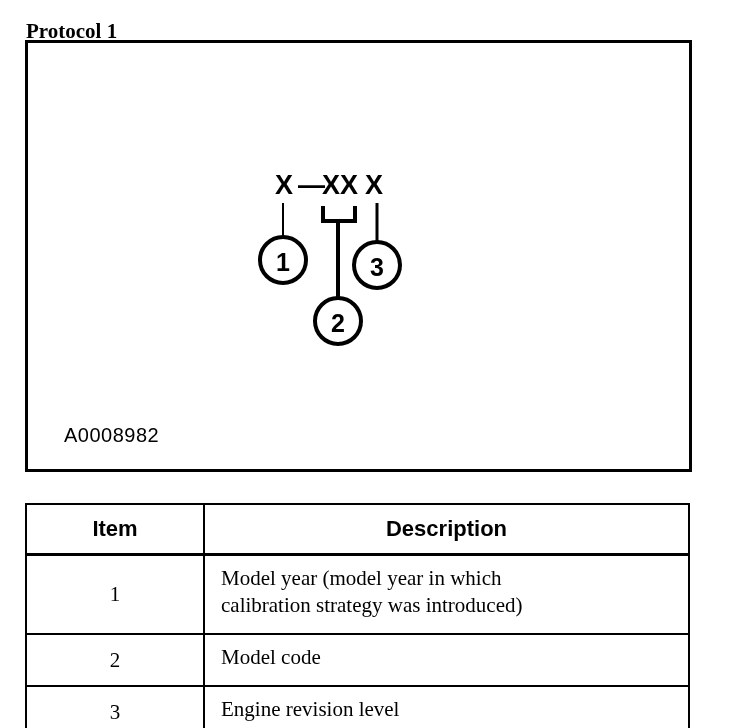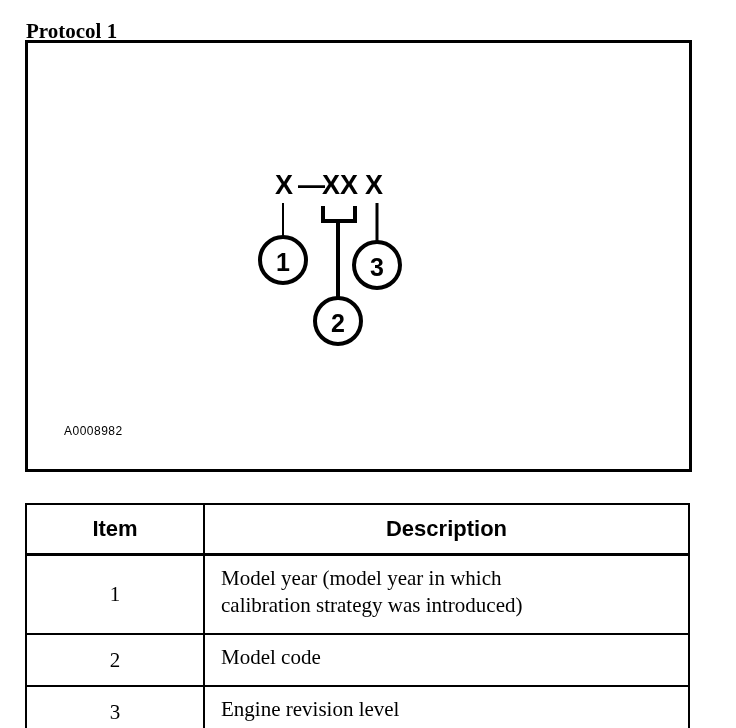--- a/index.html
+++ b/index.html
@@ -48,21 +48,21 @@
     width: 667px;
     height: 432px;
     display: block;
   }
 
   #figure-code {
     position: absolute;
     left: 36px;
     top: 381px;
     font-family: "Liberation Sans", sans-serif;
-    font-size: 12px;
+    font-size: 20px;
     font-weight: normal;
     letter-spacing: 0.5px;
     white-space: nowrap;
   }
 
   
   #item-table {
     position: absolute;
     left: 25px;
     top: 503px;

